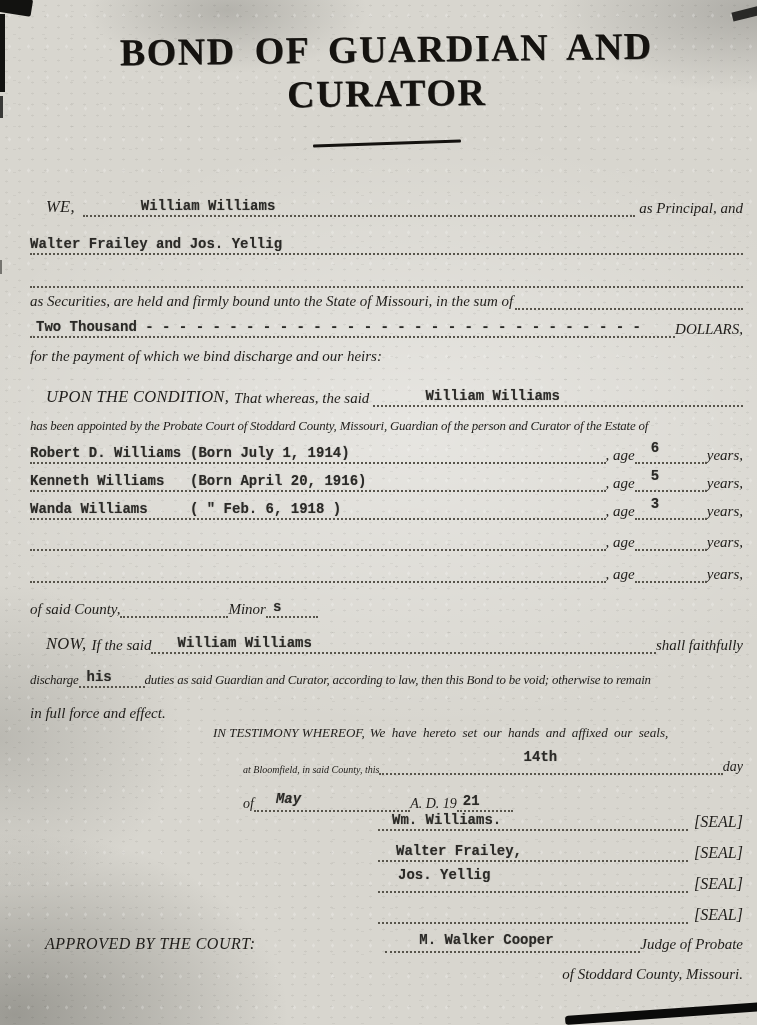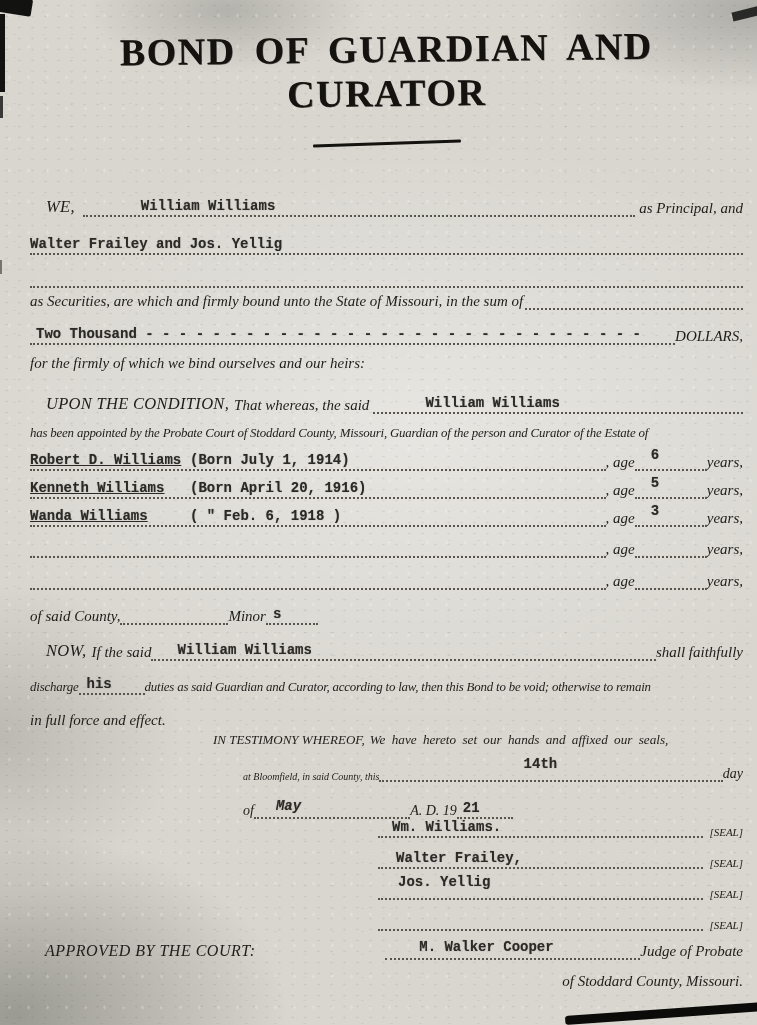--- a/index.html
+++ b/index.html
@@ -52,25 +52,25 @@
     text-align:center; font-family:"Liberation Serif", serif;
     font-weight:bold; font-size:38px; letter-spacing:1.5px; word-spacing:8px;
     color:#151310; transform:rotate(-0.7deg);
     text-shadow:0.5px 0.5px 0 rgba(20,20,18,0.6);
   }
   .title-rule {
     width:148px; height:3px; background:#14120f; margin:27px auto 0 auto;
     transform:rotate(-2deg); border-radius:1px;
   }
 
-  .ward-name { min-width:160px;text-decoration:underline; }
+  .ward-name { min-width:160px; }
   .age-slot { width:72px; border-bottom:2px dotted #57544b; position:relative; height:19px; }
   .age-slot .typed { position:absolute; left:16px; bottom:6px; }
 
-  .seal { font-size:11px; padding-left:6px; }
+  .seal { font-size:16px; padding-left:6px; }
 
   
   .art { position:absolute; background:#121210; }
   .art-topleft-blob { top:-3px; left:-4px; width:36px; height:17px; transform:rotate(9deg); border-radius:2px; }
   .art-left-bar { top:14px; left:0; width:5px; height:78px; }
   .art-left-tick { top:96px; left:0; width:3px; height:22px; opacity:0.8; }
   .art-topright { top:9px; right:-5px; width:30px; height:9px; transform:rotate(-14deg); opacity:0.85; }
   .art-bottom-slash { bottom:7px; right:-8px; width:200px; height:9px; transform:rotate(-4deg); border-radius:3px; background:#0b0b0a; }
   .art-smudge { top:260px; left:-2px; width:4px; height:14px; opacity:0.5; }
 </style>
@@ -105,33 +105,33 @@
       <span class="slot grow">
         <span class="typed">Walter Frailey and Jos. Yellig</span>
       </span>
     </div>
 
     <div class="row" style="margin-top:14px;">
       <span class="slot grow"></span>
     </div>
 
     <div class="row" style="margin-top:3px;">
-      <span class="printed" style="padding-right:2px;">as Securities, are which and firmly bound unto the State of Missouri, in the sum of</span>
+      <span class="printed" style="padding-right:2px;">as Securities, are held and firmly bound unto the State of Missouri, in the sum of</span>
       <span class="slot grow"></span>
     </div>
 
-    <div class="row" style="margin-top:16px;">
+    <div class="row" style="margin-top:9px;">
       <span class="slot grow">
         <span class="typed" style="padding-left:6px;">Two Thousand  - - - - - - - - - - - - - - - - - - - - - - - - - - - - - -</span>
       </span>
       <span class="printed">DOLLARS,</span>
     </div>
 
     <div class="row" style="margin-top:10px;">
-      <span class="printed">for the firmly of which we bind ourselves and our heirs:</span>
+      <span class="printed">for the payment of which we bind discharge and our heirs:</span>
     </div>
 
     <div class="row" style="margin-top:22px;">
       <span class="printed lead" style="padding-left:16px;">UPON THE CONDITION,</span>
       <span class="printed" style="padding:0 4px 0 5px;">That whereas, the said</span>
       <span class="slot grow">
         <span class="typed" style="padding-left:52px;">William Williams</span>
       </span>
     </div>
 

